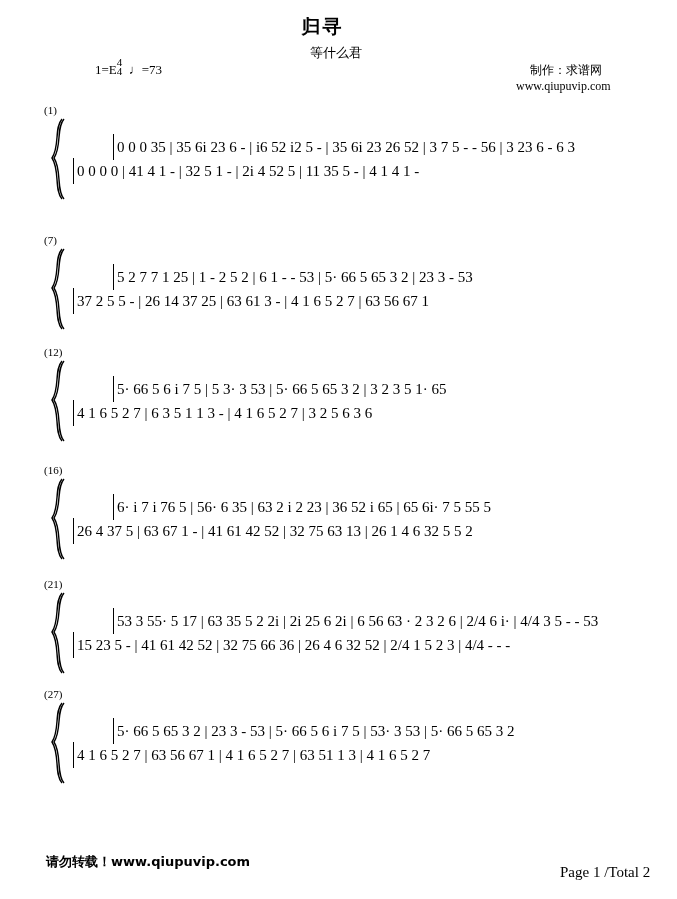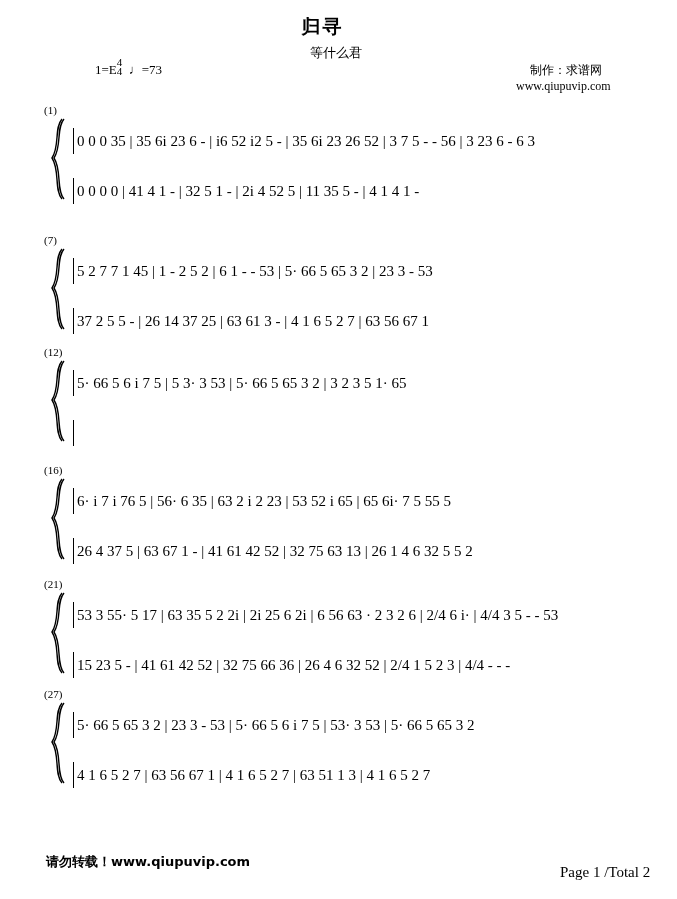--- a/index.html
+++ b/index.html
@@ -48,22 +48,22 @@
     position:absolute;left:8px;top:0;width:16px;height:100%;
     font-size:1px;
   }
   .brace svg{display:block;}
   .row{
     position:absolute;left:30px;right:0;height:30px;
     font-size:15px;font-family:"Liberation Serif", serif;
     white-space:nowrap;
     letter-spacing:0px;
   }
-  .row.upper{top:10px;}
-  .row.lower{top:40px;margin-top:20px;}
+  .row.upper{top:16px;margin-left:40px;}
+  .row.lower{top:40px;}
   .bar{
     display:inline-block;
     border-left:1px solid #000;
     height:26px;
     margin:0 3px;
     vertical-align:middle;
   }
   .notes{display:inline-block;vertical-align:middle;line-height:1;}
 </style>
 </head>
@@ -97,53 +97,53 @@
 
 <div class="system" style="top:248px;height:80px;">
   <div class="sysnum">(7)</div>
   <div class="brace">
     <svg width="18" height="82" viewBox="0 0 18 82">
         <path d="M14 1 C6 10, 12 28, 4 40 C12 52, 6 72, 14 81" stroke="#000" fill="none" stroke-width="1.4"></path>
         <path d="M16 1 C8 10, 14 28, 6 40 C14 52, 8 72, 16 81" stroke="#000" fill="none" stroke-width="1.4"></path>
       </svg>
   </div>
   <div class="row upper">
-    <span class="bar"></span><span class="notes">5 2 7 7 1 45 | 1 - 2 5 2 | 6 1 - - 53 | 5· 66 5 65 3 2 | 23 3 - 53</span>
+    <span class="bar"></span><span class="notes">5 2 7 7 1 25 | 1 - 2 5 2 | 6 1 - - 53 | 5· 66 5 65 3 2 | 23 3 - 53</span>
   </div>
   <div class="row lower">
     <span class="bar"></span><span class="notes">37 2 5 5 - | 26 14 37 25 | 63 61 3 - | 4 1 6 5 2 7 | 63 56 67 1</span>
   </div>
 </div>
 
 <div class="system" style="top:360px;height:80px;">
   <div class="sysnum">(12)</div>
   <div class="brace">
     <svg width="18" height="82" viewBox="0 0 18 82">
         <path d="M14 1 C6 10, 12 28, 4 40 C12 52, 6 72, 14 81" stroke="#000" fill="none" stroke-width="1.4"></path>
         <path d="M16 1 C8 10, 14 28, 6 40 C14 52, 8 72, 16 81" stroke="#000" fill="none" stroke-width="1.4"></path>
       </svg>
   </div>
   <div class="row upper">
     <span class="bar"></span><span class="notes">5· 66 5 6 i 7 5 | 5 3· 3 53 | 5· 66 5 65 3 2 | 3 2 3 5 1· 65</span>
   </div>
   <div class="row lower">
-    <span class="bar"></span>
+    <span class="bar"></span><span class="notes">4 1 6 5 2 7 | 6 3 5 1 1 3 - | 4 1 6 5 2 7 | 3 2 5 6 3 6</span>
   </div>
 </div>
 
 <div class="system" style="top:478px;height:80px;">
   <div class="sysnum">(16)</div>
   <div class="brace">
     <svg width="18" height="82" viewBox="0 0 18 82">
         <path d="M14 1 C6 10, 12 28, 4 40 C12 52, 6 72, 14 81" stroke="#000" fill="none" stroke-width="1.4"></path>
         <path d="M16 1 C8 10, 14 28, 6 40 C14 52, 8 72, 16 81" stroke="#000" fill="none" stroke-width="1.4"></path>
       </svg>
   </div>
   <div class="row upper">
-    <span class="bar"></span><span class="notes">6· i 7 i 76 5 | 56· 6 35 | 63 2 i 2 23 | 53 52 i 65 | 65 6i· 7 5 55 5</span>
+    <span class="bar"></span><span class="notes">6· i 7 i 76 5 | 56· 6 35 | 63 2 i 2 23 | 36 52 i 65 | 65 6i· 7 5 55 5</span>
   </div>
   <div class="row lower">
     <span class="bar"></span><span class="notes">26 4 37 5 | 63 67 1 - | 41 61 42 52 | 32 75 63 13 | 26 1 4 6 32 5 5 2</span>
   </div>
 </div>
 
 <div class="system" style="top:592px;height:80px;">
   <div class="sysnum">(21)</div>
   <div class="brace">
     <svg width="18" height="82" viewBox="0 0 18 82">

